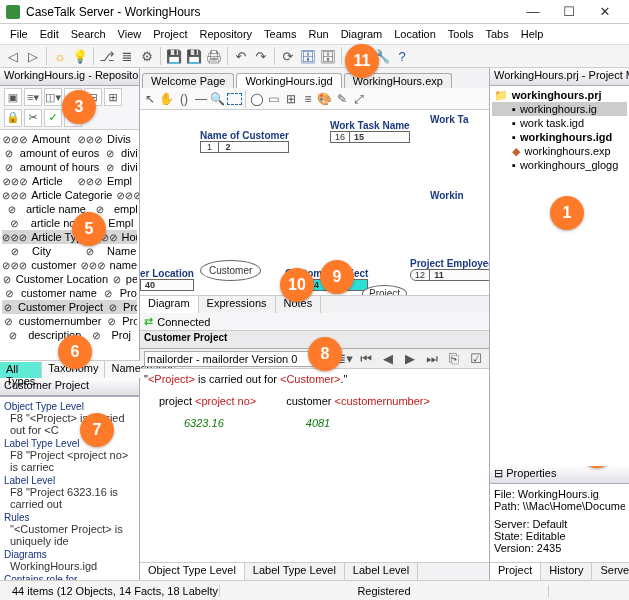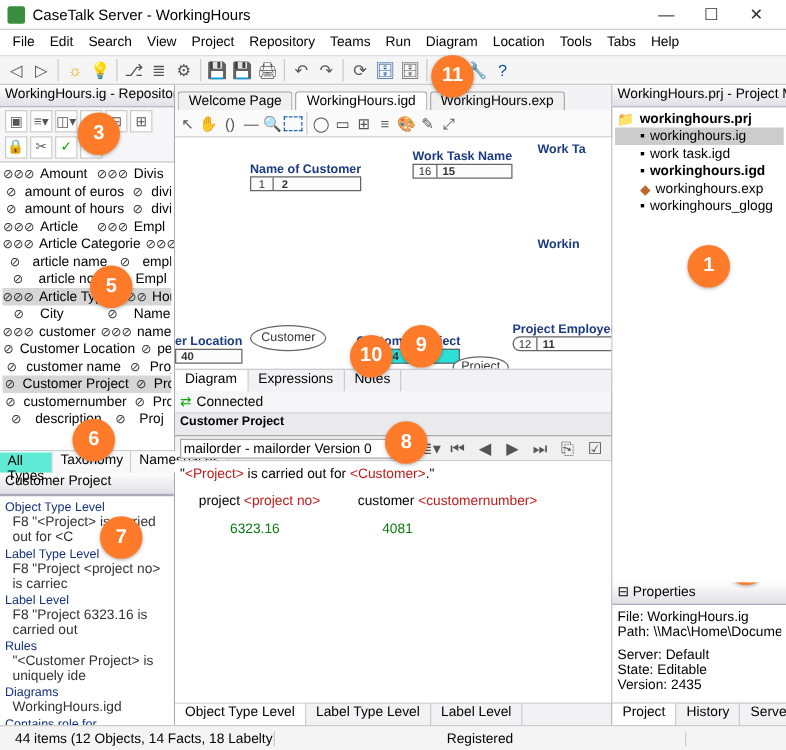--- a/index.html
+++ b/index.html
@@ -56,21 +56,21 @@
 
 .sub-tabs { height: 18px; background: #f2f2f4; border-top: 1px solid #ccc; display: flex; font-size: 10px; }
 .sub-tabs .tab { padding: 1px 8px; border-right: 1px solid #ccc; }
 .sub-tabs .tab.act { background: #fff; }
 
 .expr-bar { height: 18px; background: #f6f6f8; display: flex; align-items: center; padding: 0 4px; font-size: 10px; border-bottom: 1px solid #ccc; }
 .expr-head { height: 18px; background: #eaeaec; border-bottom: 1px solid #aaa; padding: 1px 4px; font-weight: bold; font-size: 10px; }
 .expr-row { height: 20px; display: flex; align-items: center; gap: 4px; padding: 0 4px; border-bottom: 1px solid #ccc; font-size: 10px; }
 .expr-body { background: #fff; flex: 1; position: relative; font-size: 10px; padding: 4px; }
 .ph { color: #c01a1a; }
-.val { color: #0a7a0a; }
+.val { color: #0a7a0a; font-style: italic; }
 
 .statusbar { height: 20px; background: #f4f4f4; border-top: 1px solid #ccc; display: flex; align-items: center; font-size: 11px; }
 .statusbar .sec { padding: 0 12px; border-right: 1px solid #ccc; }
 
 .prj-tree { background: #fff; flex: 1; padding: 2px; font-size: 10px; }
 .prj-tree .row { display: flex; align-items: center; gap: 4px; height: 14px; padding-left: 10px; }
 .prj-tree .root { padding-left: 2px; font-weight: bold; }
 .prj-tree .sel { background: #cccccc; }
 .prop { background: #fff; padding: 4px; font-size: 10px; }
 </style>

